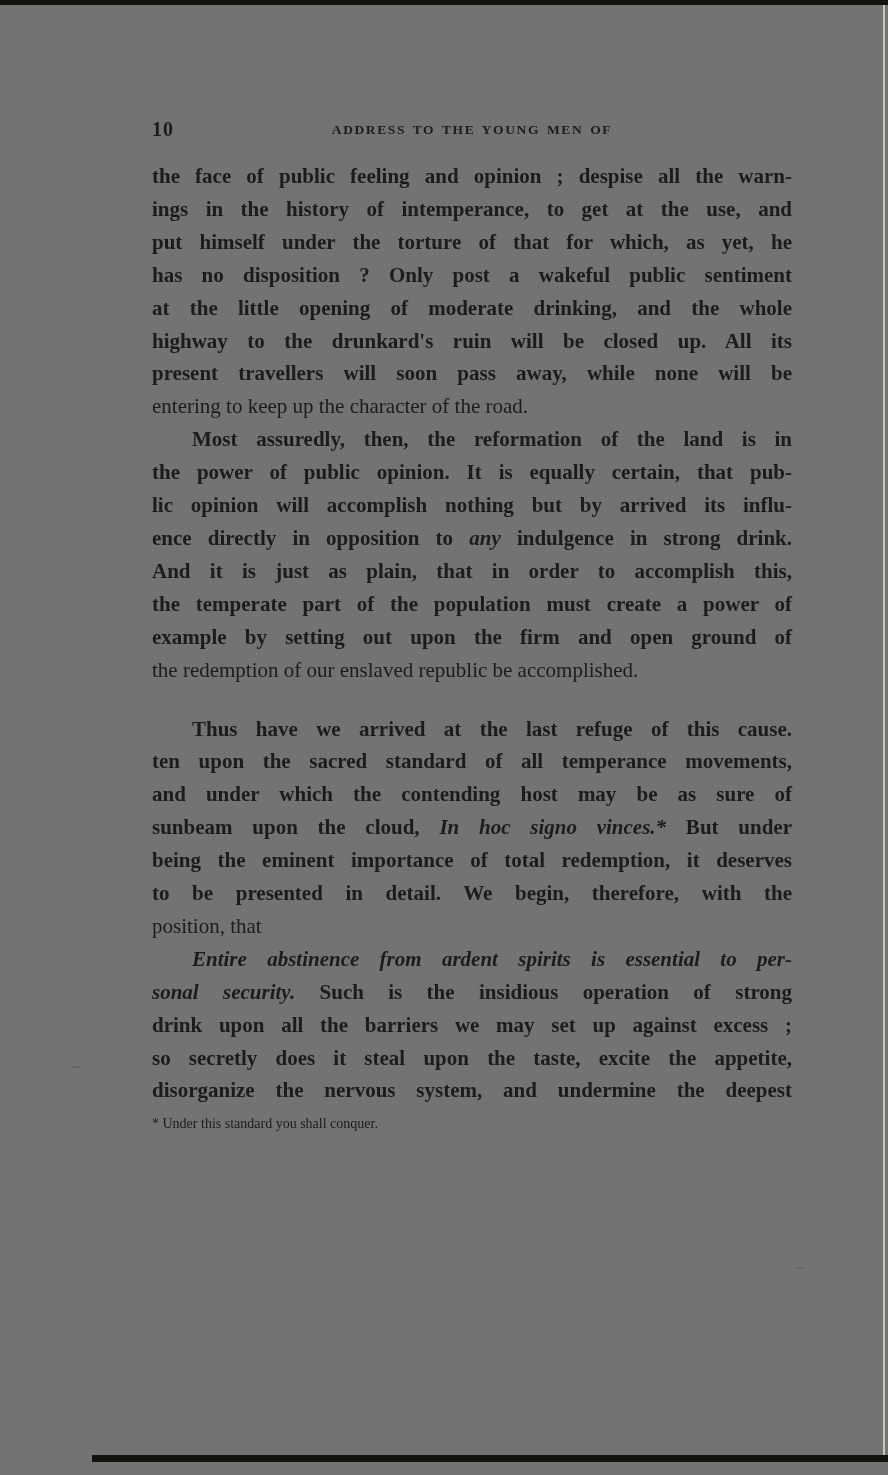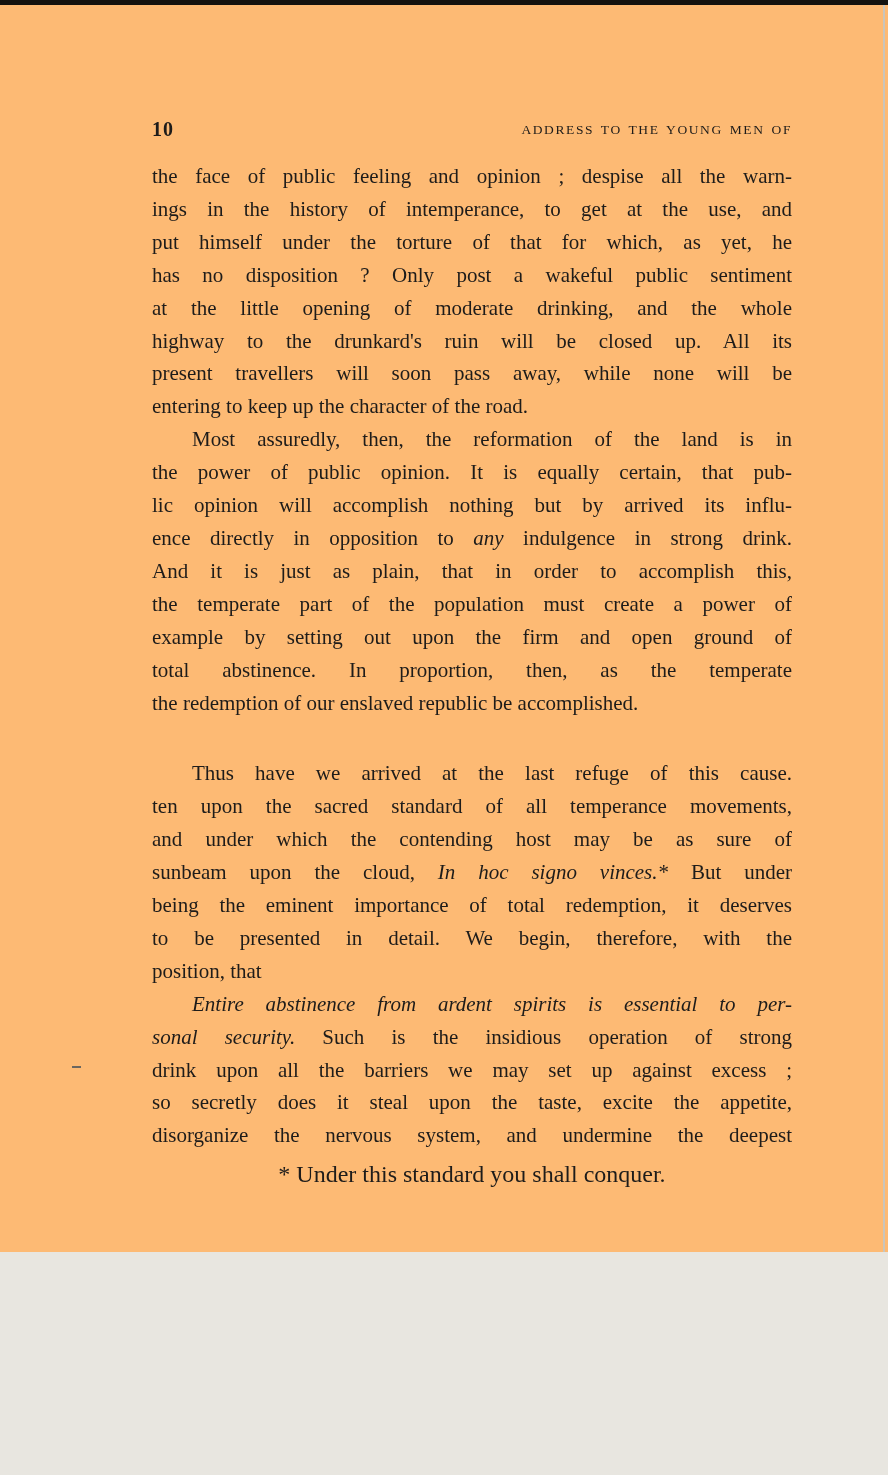--- a/index.html
+++ b/index.html
@@ -3,22 +3,22 @@
 <meta charset="utf-8">
 <style>
   html, body {
     margin: 0;
     padding: 0;
     background: #e8e6e0;
   }
   .page {
     position: relative;
     width: 888px;
-    height: 1252px;
-    background: #fdba74;
+    height: 1475px;
+    background: #737373;
     overflow: hidden;
     font-family: "Liberation Serif", "DejaVu Serif", serif;
     color: #1e1c1a;
   }
   
   .top-bar {
     position: absolute; top: 0; left: 0; width: 888px; height: 5px;
     background: #14120f;
   }
   .bottom-bar {
@@ -50,49 +50,49 @@
   .pagenum {
     position: absolute;
     left: 0;
     top: 0;
     font-size: 20px;
     font-weight: bold;
     letter-spacing: 1px;
   }
   .running {
     display: block;
-    text-align: right;
+    text-align: center;
     font-size: 13.5px;
-    font-weight: normal;
+    font-weight: bold;
     letter-spacing: 1.6px;
     padding-top: 4px;
     word-spacing: 2px;
   }
   .bodytext {
     margin-top: 16px;
     font-size: 21px;
   }
   .line {
     line-height: 32.9px;
     white-space: normal;
     text-align: left;
   }
   .line.j {
     text-align: justify;
     text-align-last: justify;
+    font-weight: bold;
   }
   .para.indent .line:first-child {
     text-indent: 40px;
   }
   .it { font-style: italic; }
   .sc { font-variant: small-caps; letter-spacing: 0.5px; }
   .footnote {
     margin-top: 9px;
-    text-align: center;
-    font-size: 24px;
+    font-size: 14px;
   }
 </style>
 </head>
 <body>
 
 <div class="page">
   <div class="top-bar"></div>
   <div class="bottom-bar"></div>
   <div class="right-line"></div>
   <div class="dash-left"></div>
@@ -116,24 +116,23 @@
           <div class="line"><span>entering to keep up the character of the road.</span></div>
         </div>
         <div class="para indent">
           <div class="line j"><span>Most assuredly, then, the reformation of the land is in</span></div>
           <div class="line j"><span>the power of public opinion.  It is equally certain, that pub-</span></div>
           <div class="line j"><span>lic opinion will accomplish nothing but by arrived its influ-</span></div>
           <div class="line j"><span>ence directly in opposition to </span><span class="it">any</span><span> indulgence in strong drink.</span></div>
           <div class="line j"><span>And it is just as plain, that in order to accomplish this,</span></div>
           <div class="line j"><span>the temperate part of the population must create a power of</span></div>
           <div class="line j"><span>example by setting out upon the firm and open ground of</span></div>
-          <div class="line j"><span>total abstinence.  In proportion, then, as the temperate</span></div>
           <div class="line"><span>the redemption of our enslaved republic be accomplished.</span></div>
         </div>
-        <div class="para indent" style="margin-top: 38px;">
+        <div class="para indent" style="margin-top: 26px;">
           <div class="line j"><span>Thus have we arrived at the last refuge of this cause.</span></div>
           <div class="line j"><span>ten upon the sacred standard of all temperance movements,</span></div>
           <div class="line j"><span>and under which the contending host may be as sure of</span></div>
           <div class="line j"><span>sunbeam upon the cloud, </span><span class="it">In hoc signo vinces.*</span><span>  But under</span></div>
           <div class="line j"><span>being the eminent importance of total redemption, it deserves</span></div>
           <div class="line j"><span>to be presented in detail.  We begin, therefore, with the</span></div>
           <div class="line"><span>position, that</span></div>
         </div>
         <div class="para indent">
           <div class="line j"><span class="it">Entire abstinence from ardent spirits is essential to per-</span></div>

